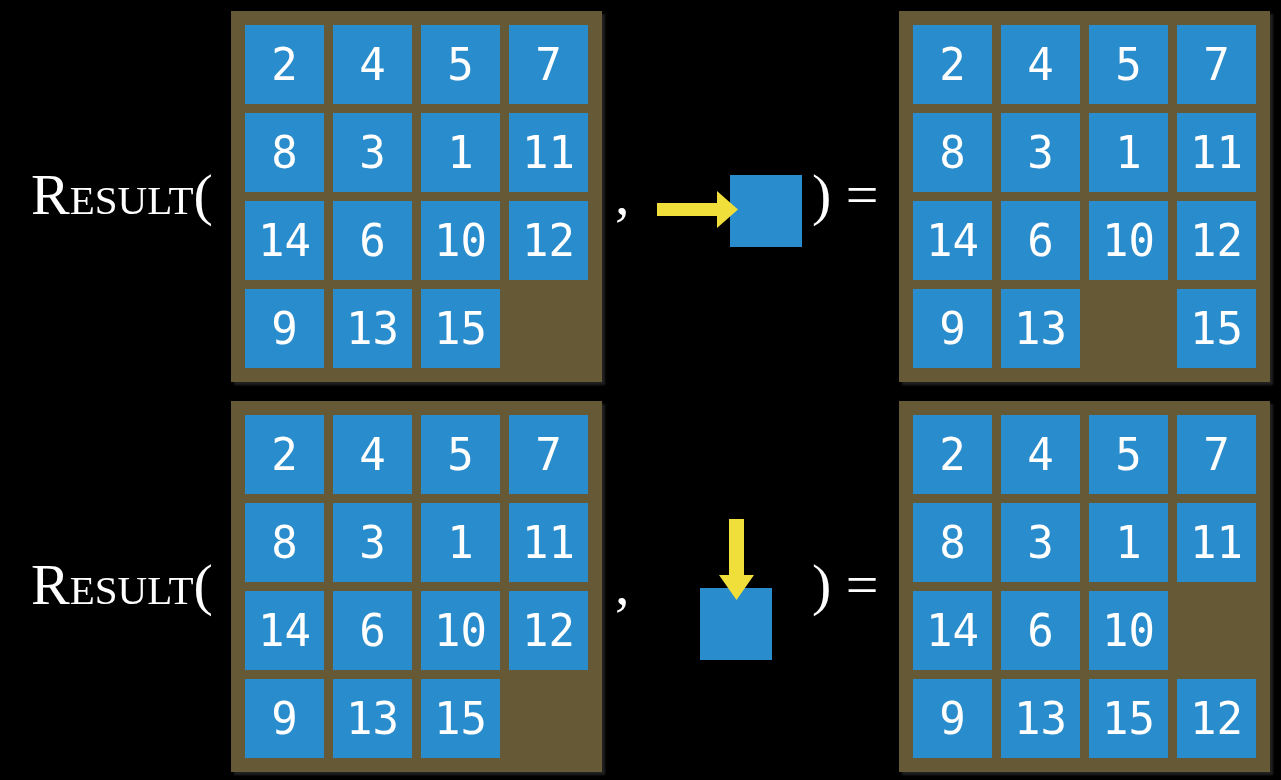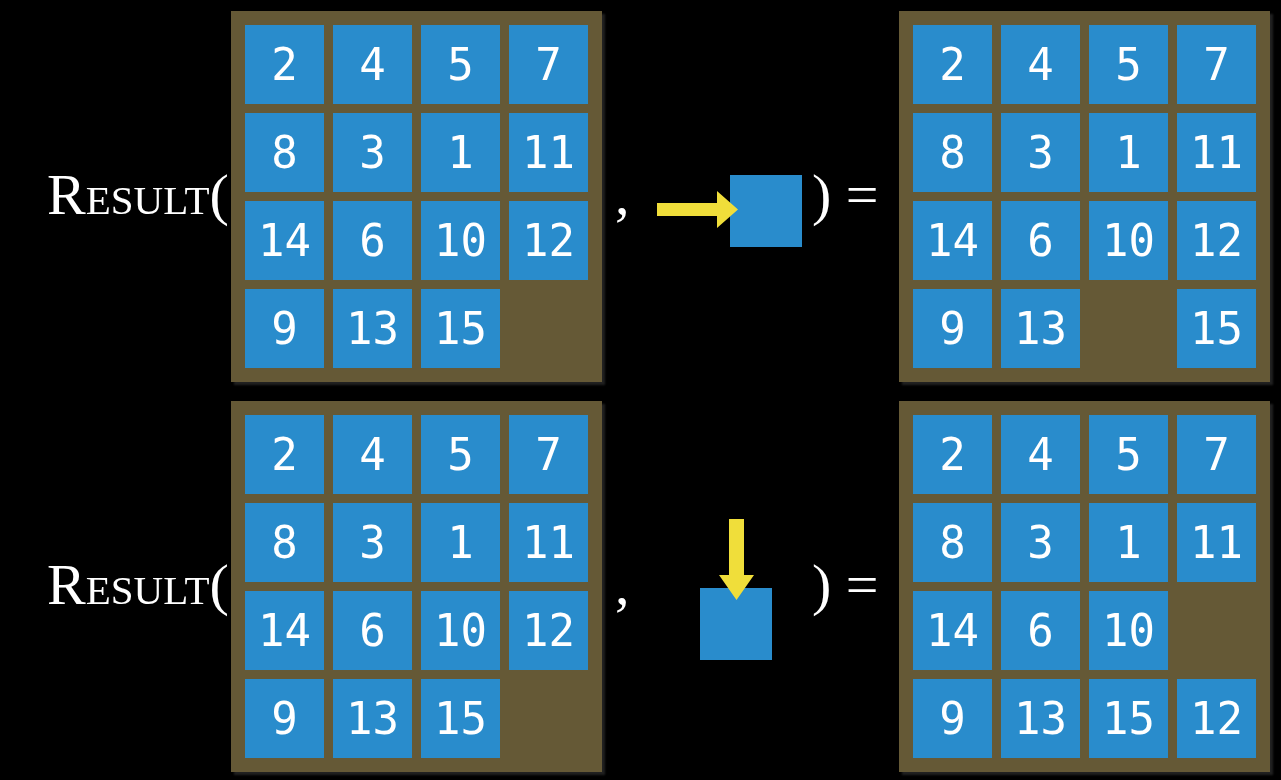--- a/index.html
+++ b/index.html
@@ -12,21 +12,21 @@
     overflow: hidden;
     font-family: "Liberation Serif", serif;
   }
   .label {
     position: absolute;
     color: var(--label-text, #fff);
     font-size: 58px;
     line-height: 1;
     white-space: pre;
   }
-  .smallcaps { font-variant: small-caps; margin-left: 16px; }
+  .smallcaps { font-variant: small-caps; }
   .func-0  { left: 31px;  top: 166px; }
   .func-1  { left: 31px;  top: 556px; }
   .comma-0 { left: 615px; top: 166px; }
   .comma-1 { left: 615px; top: 556px; }
   .close-0 { left: 812px; top: 166px; }
   .close-1 { left: 812px; top: 556px; }
   .frame {
     position: absolute;
     width: 371px;
     height: 371px;

